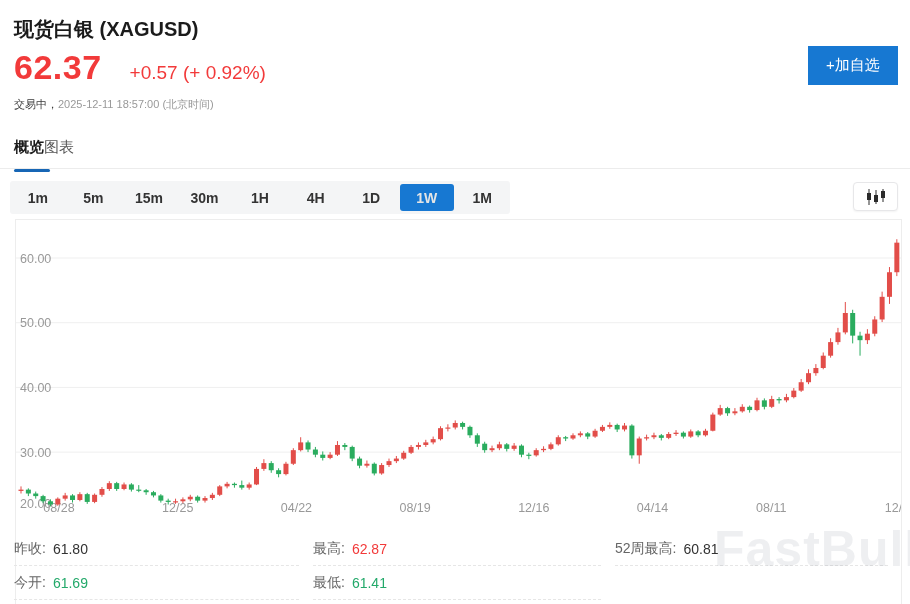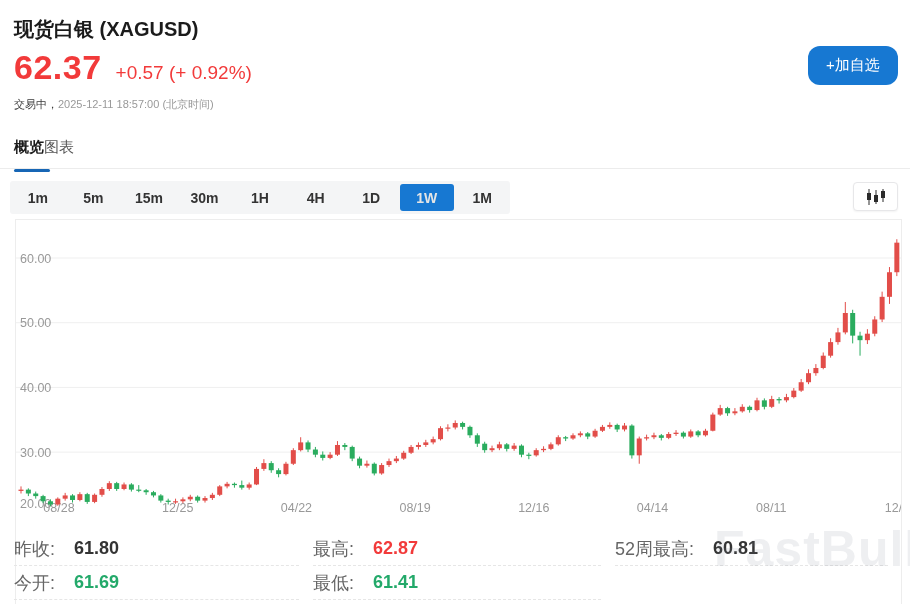--- a/index.html
+++ b/index.html
@@ -2,29 +2,29 @@
 <html><head>
 <meta charset="utf-8">
 <style>
   * { margin:0; padding:0; box-sizing:border-box; }
   html,body { background:#fff; }
   body { font-family:"Liberation Sans","DejaVu Sans",sans-serif; }
   .page { position:relative; width:910px; height:604px; background:#fff; overflow:hidden; }
 
   .title { position:absolute; left:14px; top:16px; font-size:20px; font-weight:600; color:#1b1b1b; }
 
-  .price-row { position:absolute; left:14px; top:48px; display:flex; align-items:baseline; gap:14px; }
+  .price-row { position:absolute; left:14px; top:48px; display:flex; align-items:baseline; gap:28px; }
   .price { font-size:34px; font-weight:700; color:#f23a3a; letter-spacing:0.5px; }
   .change { font-size:19px; color:#f23a3a;text-align:center; }
 
   .status { position:absolute; left:14px; top:97px; font-size:11px; color:#999; }
   .status .prefix { color:#3a3a3a; }
 
   .add-btn { position:absolute; left:808px; top:46px; width:90px; height:39px;
-             background:#1778d2; color:#fff; border:none; border-radius:12px;
+             background:#1778d2; color:#fff; border:none; border-radius:0;
              font-size:15px; font-family:inherit; cursor:pointer; }
 
   .tabs { position:absolute; left:14px; top:138px; display:flex; }
   .tab { font-size:15px; color:#555; cursor:pointer; padding-bottom:10px; position:relative; }
   .tab.active { color:#1b1b1b; font-weight:700; }
   .tab.active .tab-underline { position:absolute; left:0; bottom:-5px; width:36px; height:3px; background:#1766b5; border-radius:2px; }
   .tabs-divider { position:absolute; left:0; top:168px; width:910px; height:1px; background:#ececec; }
 
   .tf-bar { position:absolute; left:10px; top:181px; width:500px; height:33px;
             background:#f4f5f6; border-radius:3px; display:flex; align-items:center; }
@@ -36,23 +36,23 @@
                    background:#fff; border:1px solid #e7e7e9; border-radius:4px;
                    box-shadow:0 1px 2px rgba(0,0,0,0.05); display:flex; align-items:center; justify-content:center; cursor:pointer; }
 
   .chart-panel { position:absolute; left:15px; top:219px; width:887px; height:386px;
                  border:1px solid #ededed; }
   .chart-panel svg { position:absolute; left:0; top:0; }
 
   .stats { position:absolute; left:14px; top:532px; width:888px; display:grid;
            grid-template-columns:299px 302px auto; }
   .stat-cell { height:34px; display:flex; align-items:center; border-bottom:1px dashed #e6e6e6;
-               font-size:18px; margin-right:14px;text-align:right; }
+               font-size:14px; margin-right:14px;text-align:right; }
   .stat-label { color:#666; }
-  .stat-value { margin-left:19px; font-weight:700; }
+  .stat-value { margin-left:7px; font-weight:400; }
   .stat-value.dark { color:#333; }
   .stat-value.red { color:#f23a3a; }
   .stat-value.green { color:#23a96a; }
 
   .watermark { position:absolute; left:714px; top:520px; font-size:50px; font-weight:700;
                color:rgba(125,135,150,0.13); letter-spacing:1px; z-index:3; pointer-events:none; }
 </style>
 </head>
 <body>
 

